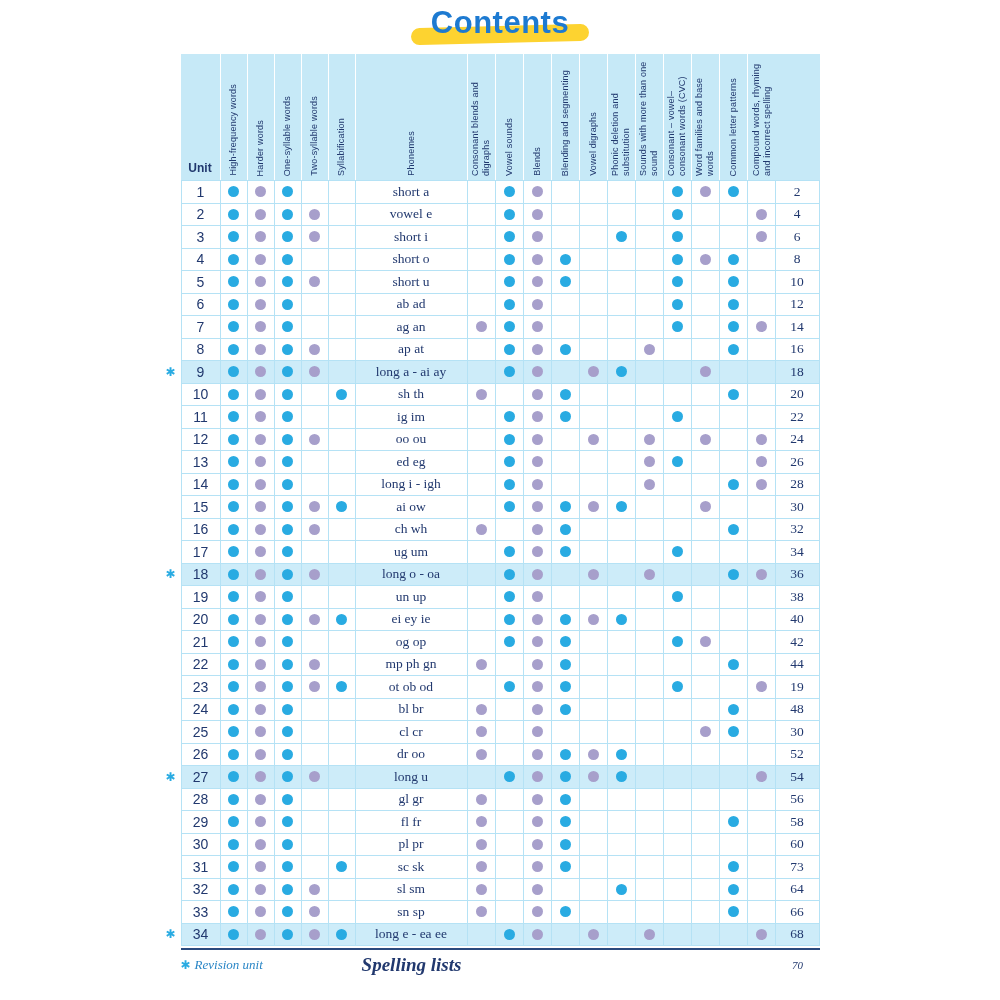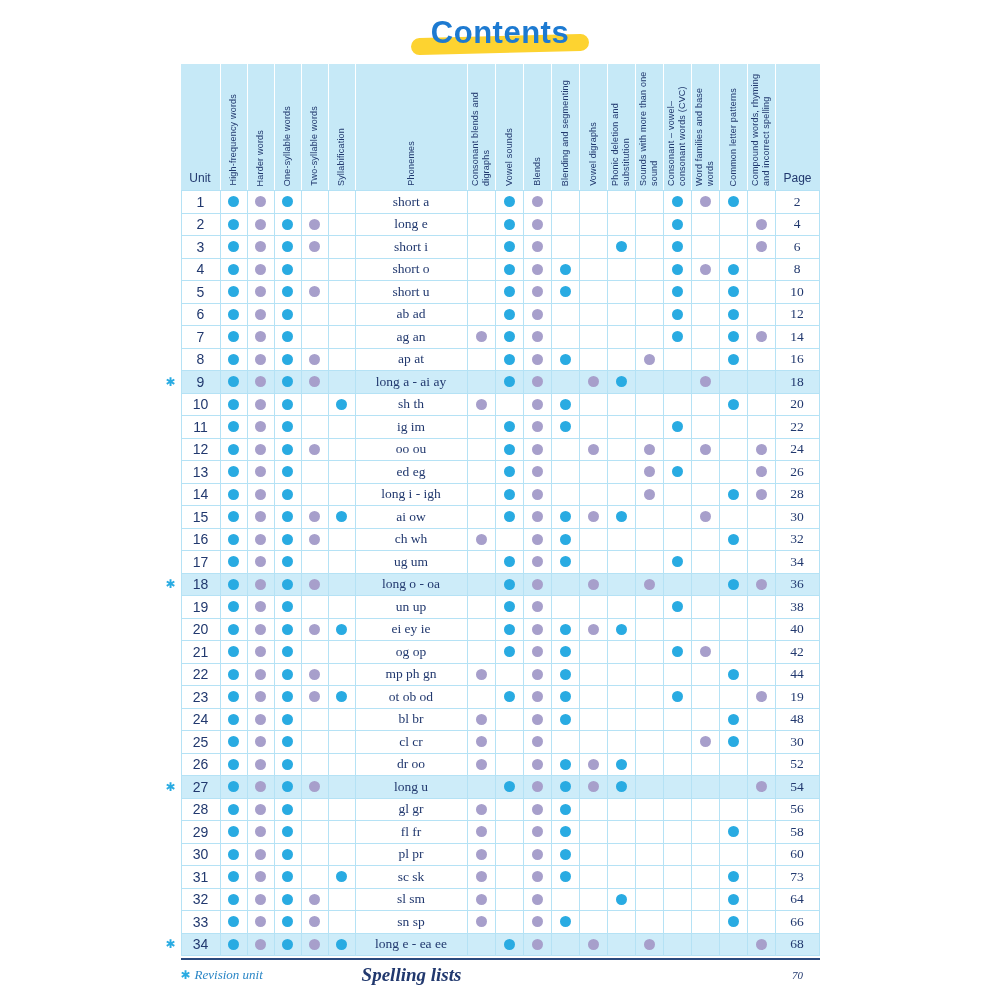--- a/index.html
+++ b/index.html
@@ -1,38 +1,38 @@
 <!DOCTYPE html>
 <html style="--cyan-dot: #29abe2; --purple-dot: #a79fcb; --header-bg: #c6e9f7; --highlight-bg: #cdecf9; --grid-line: #b5e2f5; --navy: #21386e; --title-blue: #1d7ad1; --title-yellow: #fdd330;"><head>
 <meta charset="utf-8">
 <style>
   *{box-sizing:border-box;margin:0;padding:0}
   html,body{width:1000px;height:1000px;background:#ffffff;overflow:hidden;
     font-family:"Liberation Sans",sans-serif}
-  .page{width:1000px;height:1000px;padding-top:10px}
+  .page{width:1000px;height:1000px;}
 
   
   .title-wrap{display:flex;justify-content:center;align-items:center;height:46px;margin-bottom:8px}
   .title-inner{position:relative;display:inline-block;padding:0 8px}
   .title-highlight{position:absolute;left:-12px;right:-12px;bottom:-2px;height:17px;
     background:var(--title-yellow,#fdd330);border-radius:12px;transform:rotate(-1.5deg)}
   .title-text{position:relative;font-size:31px;font-weight:bold;letter-spacing:.5px;
     color:var(--title-blue,#1d7ad1)}
 
   
   .toc{width:639px;margin:0 auto}
   .grid-cols{display:grid;grid-template-columns:40px repeat(5,27px) 112px repeat(11,28px) 44px}
 
   .toc-header{height:126px;background:var(--header-bg,#c6e9f7)}
   .hcell{border-right:1px solid #ffffff;display:flex;align-items:flex-end;justify-content:center;
     padding-bottom:4px;overflow:hidden}
   .hcell:last-child{border-right:none}
   .rot{writing-mode:vertical-rl;transform:rotate(180deg);font-size:9px;line-height:1.2;
     color:var(--navy,#21386e);max-height:116px;letter-spacing:.2px}
-  .hcell-unit,.hcell-page{font-weight:normal;font-size:12px;color:var(--navy,#21386e);padding-bottom:5px}
+  .hcell-unit,.hcell-page{font-weight:bold;font-size:12px;color:var(--navy,#21386e);padding-bottom:5px}
 
   .toc-body{border-top:1px solid var(--grid-line,#b5e2f5)}
   .toc-row{height:22.5px;border-bottom:1px solid var(--grid-line,#b5e2f5)}
   .toc-row.revision{background:var(--highlight-bg,#cdecf9)}
   .cell{border-right:1px solid var(--grid-line,#b5e2f5);display:flex;align-items:center;
     justify-content:center;position:relative}
   .toc-row .cell:first-child{border-left:1px solid var(--grid-line,#b5e2f5)}
   .unit-cell{font-size:14px;color:var(--navy,#21386e)}
   .row-asterisk{position:absolute;left:-16px;top:50%;transform:translateY(-50%);
     color:var(--cyan-dot,#29abe2);font-size:12px;line-height:1}
@@ -112,21 +112,20 @@
         </div>
         <div class="hcell">
           <span class="rot">Word families and base words</span>
         </div>
         <div class="hcell">
           <span class="rot">Common letter patterns</span>
         </div>
         <div class="hcell">
           <span class="rot">Compound words, rhyming and incorrect spelling</span>
         </div>
-        <div class="hcell hcell-page">Page</div>
       </div>
     <div class="toc-body" id="toc-body">
         <div class="toc-row grid-cols">
           <div class="cell unit-cell">
             <span>1</span>
           </div>
           <div class="cell dot-cell">
             <span class="dot dot-cyan"></span>
           </div>
           <div class="cell dot-cell">
@@ -171,21 +170,21 @@
           <div class="cell dot-cell">
             <span class="dot dot-purple"></span>
           </div>
           <div class="cell dot-cell">
             <span class="dot dot-cyan"></span>
           </div>
           <div class="cell dot-cell">
             <span class="dot dot-purple"></span>
           </div>
           <div class="cell dot-cell"></div>
-          <div class="cell phoneme-cell">long e</div>
+          <div class="cell phoneme-cell">vowel e</div>
           <div class="cell dot-cell"></div>
           <div class="cell dot-cell">
             <span class="dot dot-cyan"></span>
           </div>
           <div class="cell dot-cell">
             <span class="dot dot-purple"></span>
           </div>
           <div class="cell dot-cell"></div>
           <div class="cell dot-cell"></div>
           <div class="cell dot-cell"></div>

